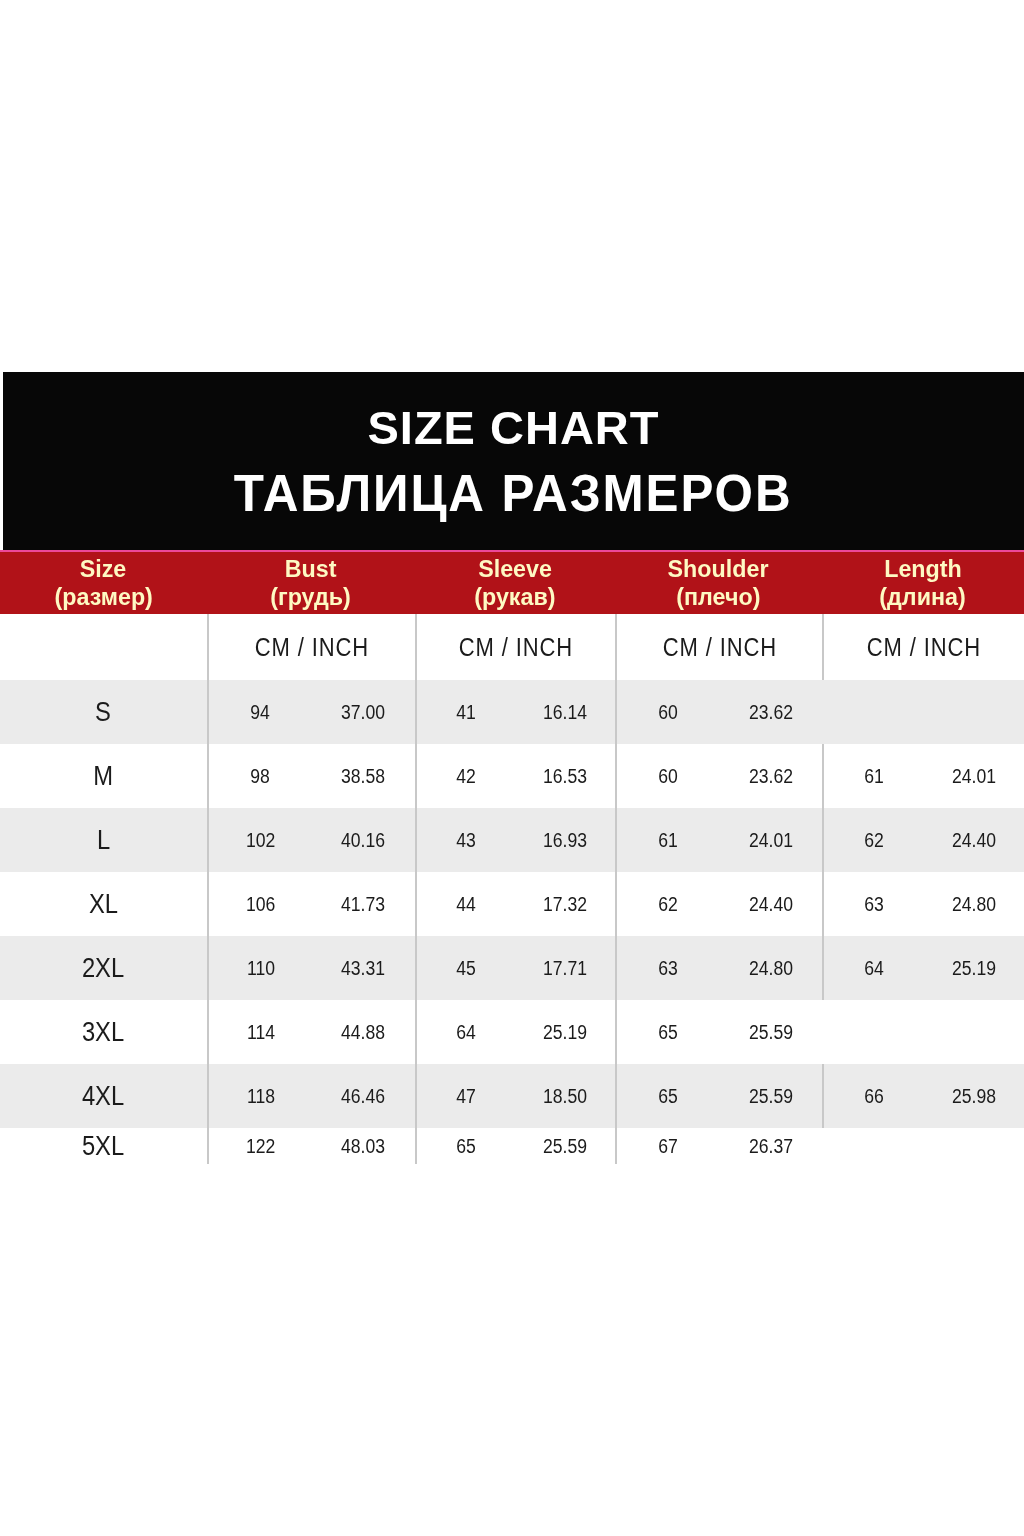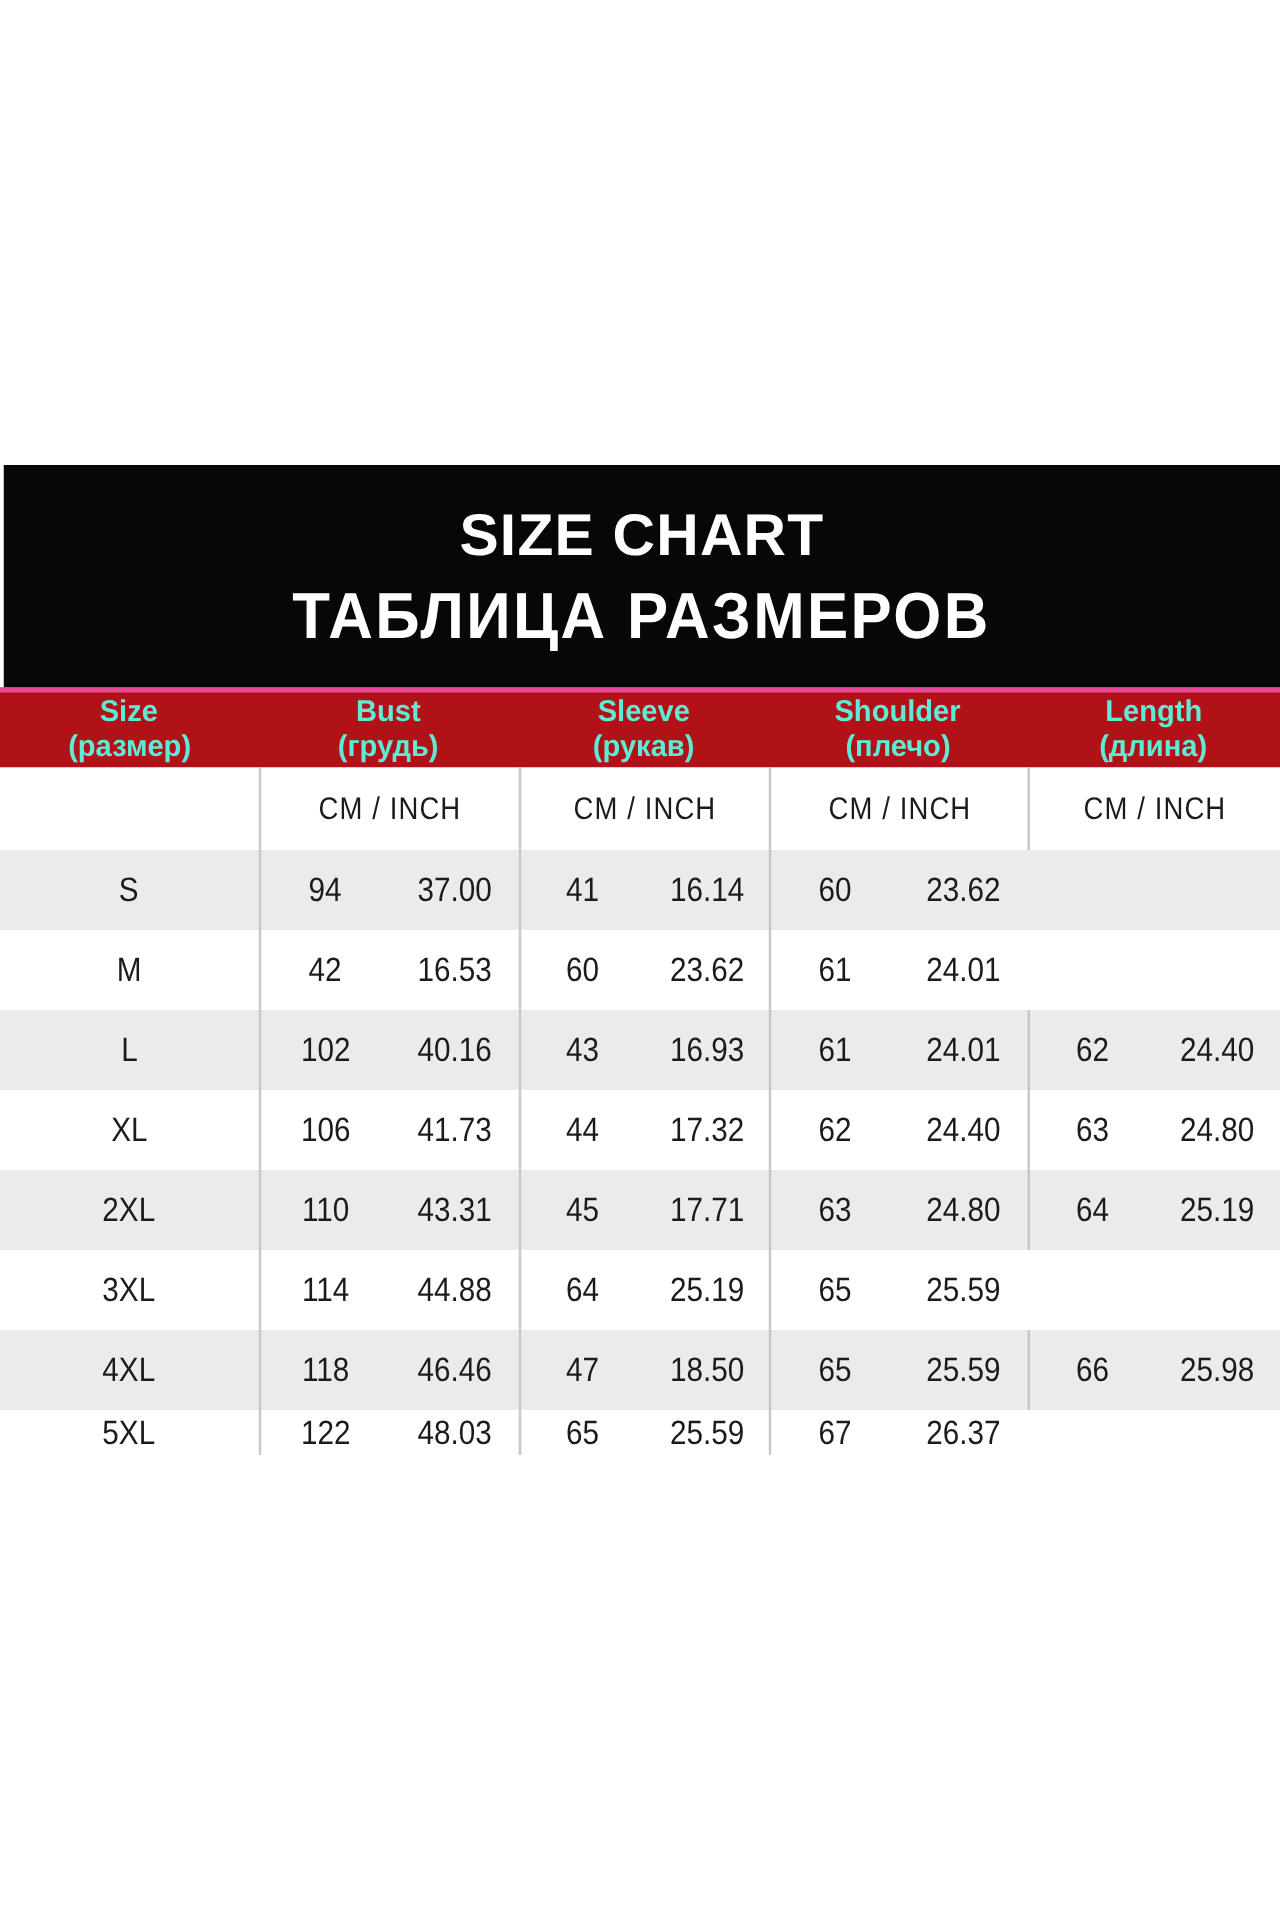--- a/index.html
+++ b/index.html
@@ -41,24 +41,24 @@
     transform: scaleX(0.95);
   }
 
   
   .red-header {
     position: absolute;
     top: 550px; left: 0;
     width: 1024px; height: 64px;
     box-sizing: border-box;
     background: #b11218;
-    border-top: 4px solid #ec4899;
+    border-top: 2px solid #ec4899;
     display: grid;
     grid-template-columns: 207px 208px 200px 207px 202px;
-    color: #5eead4;
+    color: #fef9c3;
   }
   .red-col {
     display: flex;
     flex-direction: column;
     align-items: center;
     justify-content: center;
     line-height: 28px;
     font-size: 24px;
     font-weight: 700;
   }
@@ -76,21 +76,21 @@
     height: 64px;
     background: #ffffff;
   }
   .trow.alt { background: #ebebeb; }
   .trow.units { height: 66px; background: #ffffff; }
   .trow.last { height: 36px; overflow: hidden; }
   .cell {
     display: flex;
     align-items: center;
     justify-content: center;
-    font-size: 27px;
+    font-size: 20px;
     color: #1b1b1b;
   }
   .cell.pair { border-left: 2px solid #c8c8c8; box-sizing: border-box; }
   .cell .half { flex: 1 1 0; text-align: center; }
   .cond { display: inline-block; transform: scaleX(0.88); white-space: nowrap; }
   .units .cell { font-size: 25px; letter-spacing: 1px; }
   .size-cell { font-size: 27px; }
 </style>
 </head>
 <body>
@@ -158,20 +158,24 @@
       <span class="half"><span class="cond">60</span></span>
       <span class="half"><span class="cond">23.62</span></span>
     </div>
   </div>
 
   <div class="trow">
     <div class="cell size-cell">
       <span class="cond">M</span>
     </div>
     <div class="cell pair">
+      <span class="half"><span class="cond">98</span></span>
+      <span class="half"><span class="cond">38.58</span></span>
+    </div>
+    <div class="cell pair">
       <span class="half"><span class="cond">42</span></span>
       <span class="half"><span class="cond">16.53</span></span>
     </div>
     <div class="cell pair">
       <span class="half"><span class="cond">60</span></span>
       <span class="half"><span class="cond">23.62</span></span>
     </div>
     <div class="cell pair">
       <span class="half"><span class="cond">61</span></span>
       <span class="half"><span class="cond">24.01</span></span>

